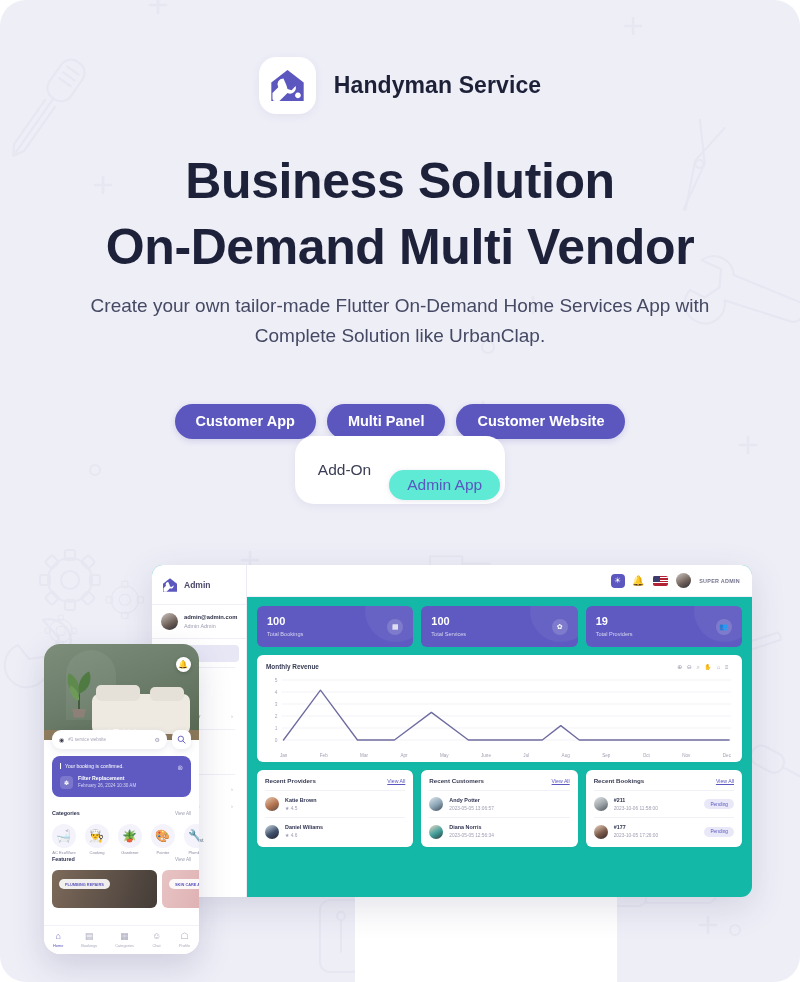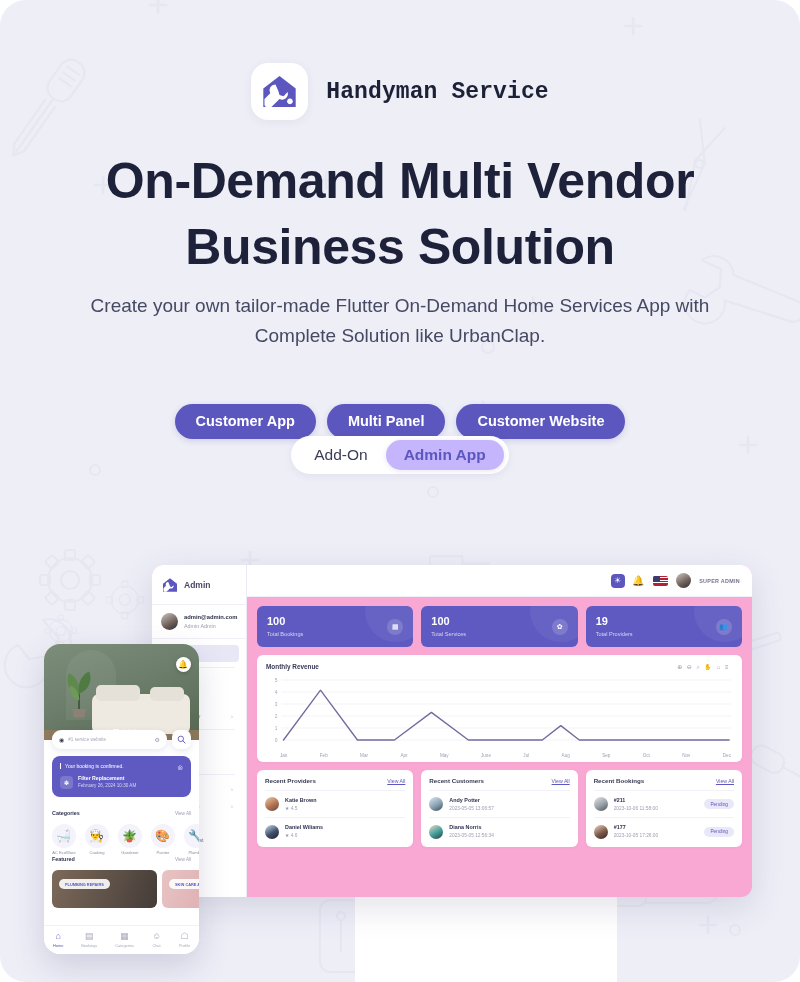--- a/index.html
+++ b/index.html
@@ -20,22 +20,22 @@
 
   
   #bg-pattern {
     position: absolute; inset: 0;
     opacity: .55;
     pointer-events: none;
   }
 
   
   .logo-row {
-    position: absolute; top: 63px; left: 0; right: 0;
-    display: flex; align-items: center; justify-content: center; gap: 18px; font-family: Liberation Mono, monospace;
+    position: absolute; top: 57px; left: 0; right: 0;
+    display: flex; align-items: center; justify-content: center; gap: 18px;
   }
   .logo-tile {
     width: 57px; height: 57px; border-radius: 17px;
     background: #ffffff;
     display: flex; align-items: center; justify-content: center;
     box-shadow: 0 2px 10px rgba(70,70,130,.07);
   }
   .brand-name {
     font-size: 23px; font-weight: bold; color: #1d2138;
     letter-spacing: .1px;
@@ -79,35 +79,36 @@
     background: #ffffff;
     border-radius: 19px;
     padding: 4px 5px;
     box-shadow: 0 2px 8px rgba(80,80,140,.08);
   }
   .toggle-opt {
     font-size: 15.5px; padding: 6px 18px; border-radius: 16px;
     color: #3a3d55;
   }
   .toggle-opt.active {
-    color: #5b57bf; font-weight: bold;
-    background: #c4b5fd;
+    color: #5b57bf; font-weight: normal;
+    background: #5eead4;
     box-shadow: 0 1px 5px rgba(80,80,140,.14);
+    margin-top: 30px;
   }
 
   .monitor-stand {
     position: absolute; left: 355px; top: 895px; width: 262px; height: 90px;
     background: linear-gradient(180deg,#ffffff 0%, #ffffff 100%);
   }
 
   
   .admin-win {
     position: absolute; left: 152px; top: 565px;
     width: 600px; height: 332px;
-    background: #f9a8d4;
+    background: #14b8a6;
     border-radius: 11px;
     overflow: hidden;
     box-shadow: 0 10px 34px rgba(60,60,110,.15);
   }
   .admin-sidebar {
     position: absolute; left: 0; top: 0; width: 95px; height: 100%;
     background: #ffffff;
     border-right: 1px solid #eceaf4;
   }
   .as-logo { display:flex; align-items:center; gap:6px; padding: 12px 0 11px 10px; }
@@ -338,22 +339,22 @@
       <svg width="37" height="37" viewBox="0 0 64 64">
         <path d="M32 5 L60 27 V59 H4 V27 Z" fill="#5b57bf"></path>
         <path d="M25 20 a10 10 0 0 0 -9 15 L6 45 v10 a4 4 0 0 0 4 4 h8 l14 -14 a10 10 0 0 0 14 -12 l-7 7 -7 -2 -2 -7 z" fill="#ffffff"></path>
         <path d="M50 44 a5 5 0 1 0 0.1 0" fill="#ffffff"></path>
       </svg>
     </div>
     <div class="brand-name">Handyman Service</div>
   </div>
 
   <div class="headline">
+    <div>Business Solution</div>
     <div>On-Demand Multi Vendor</div>
-    <div>Business Solution</div>
   </div>
   <div class="subhead">
     <span>Create your own tailor-made Flutter On-Demand Home Services</span>
     <span>App with Complete Solution like UrbanClap.</span>
   </div>
 
   <div class="pill-row">
     <div class="pill">Customer App</div>
     <div class="pill">Multi Panel</div>
     <div class="pill">Customer Website</div>

